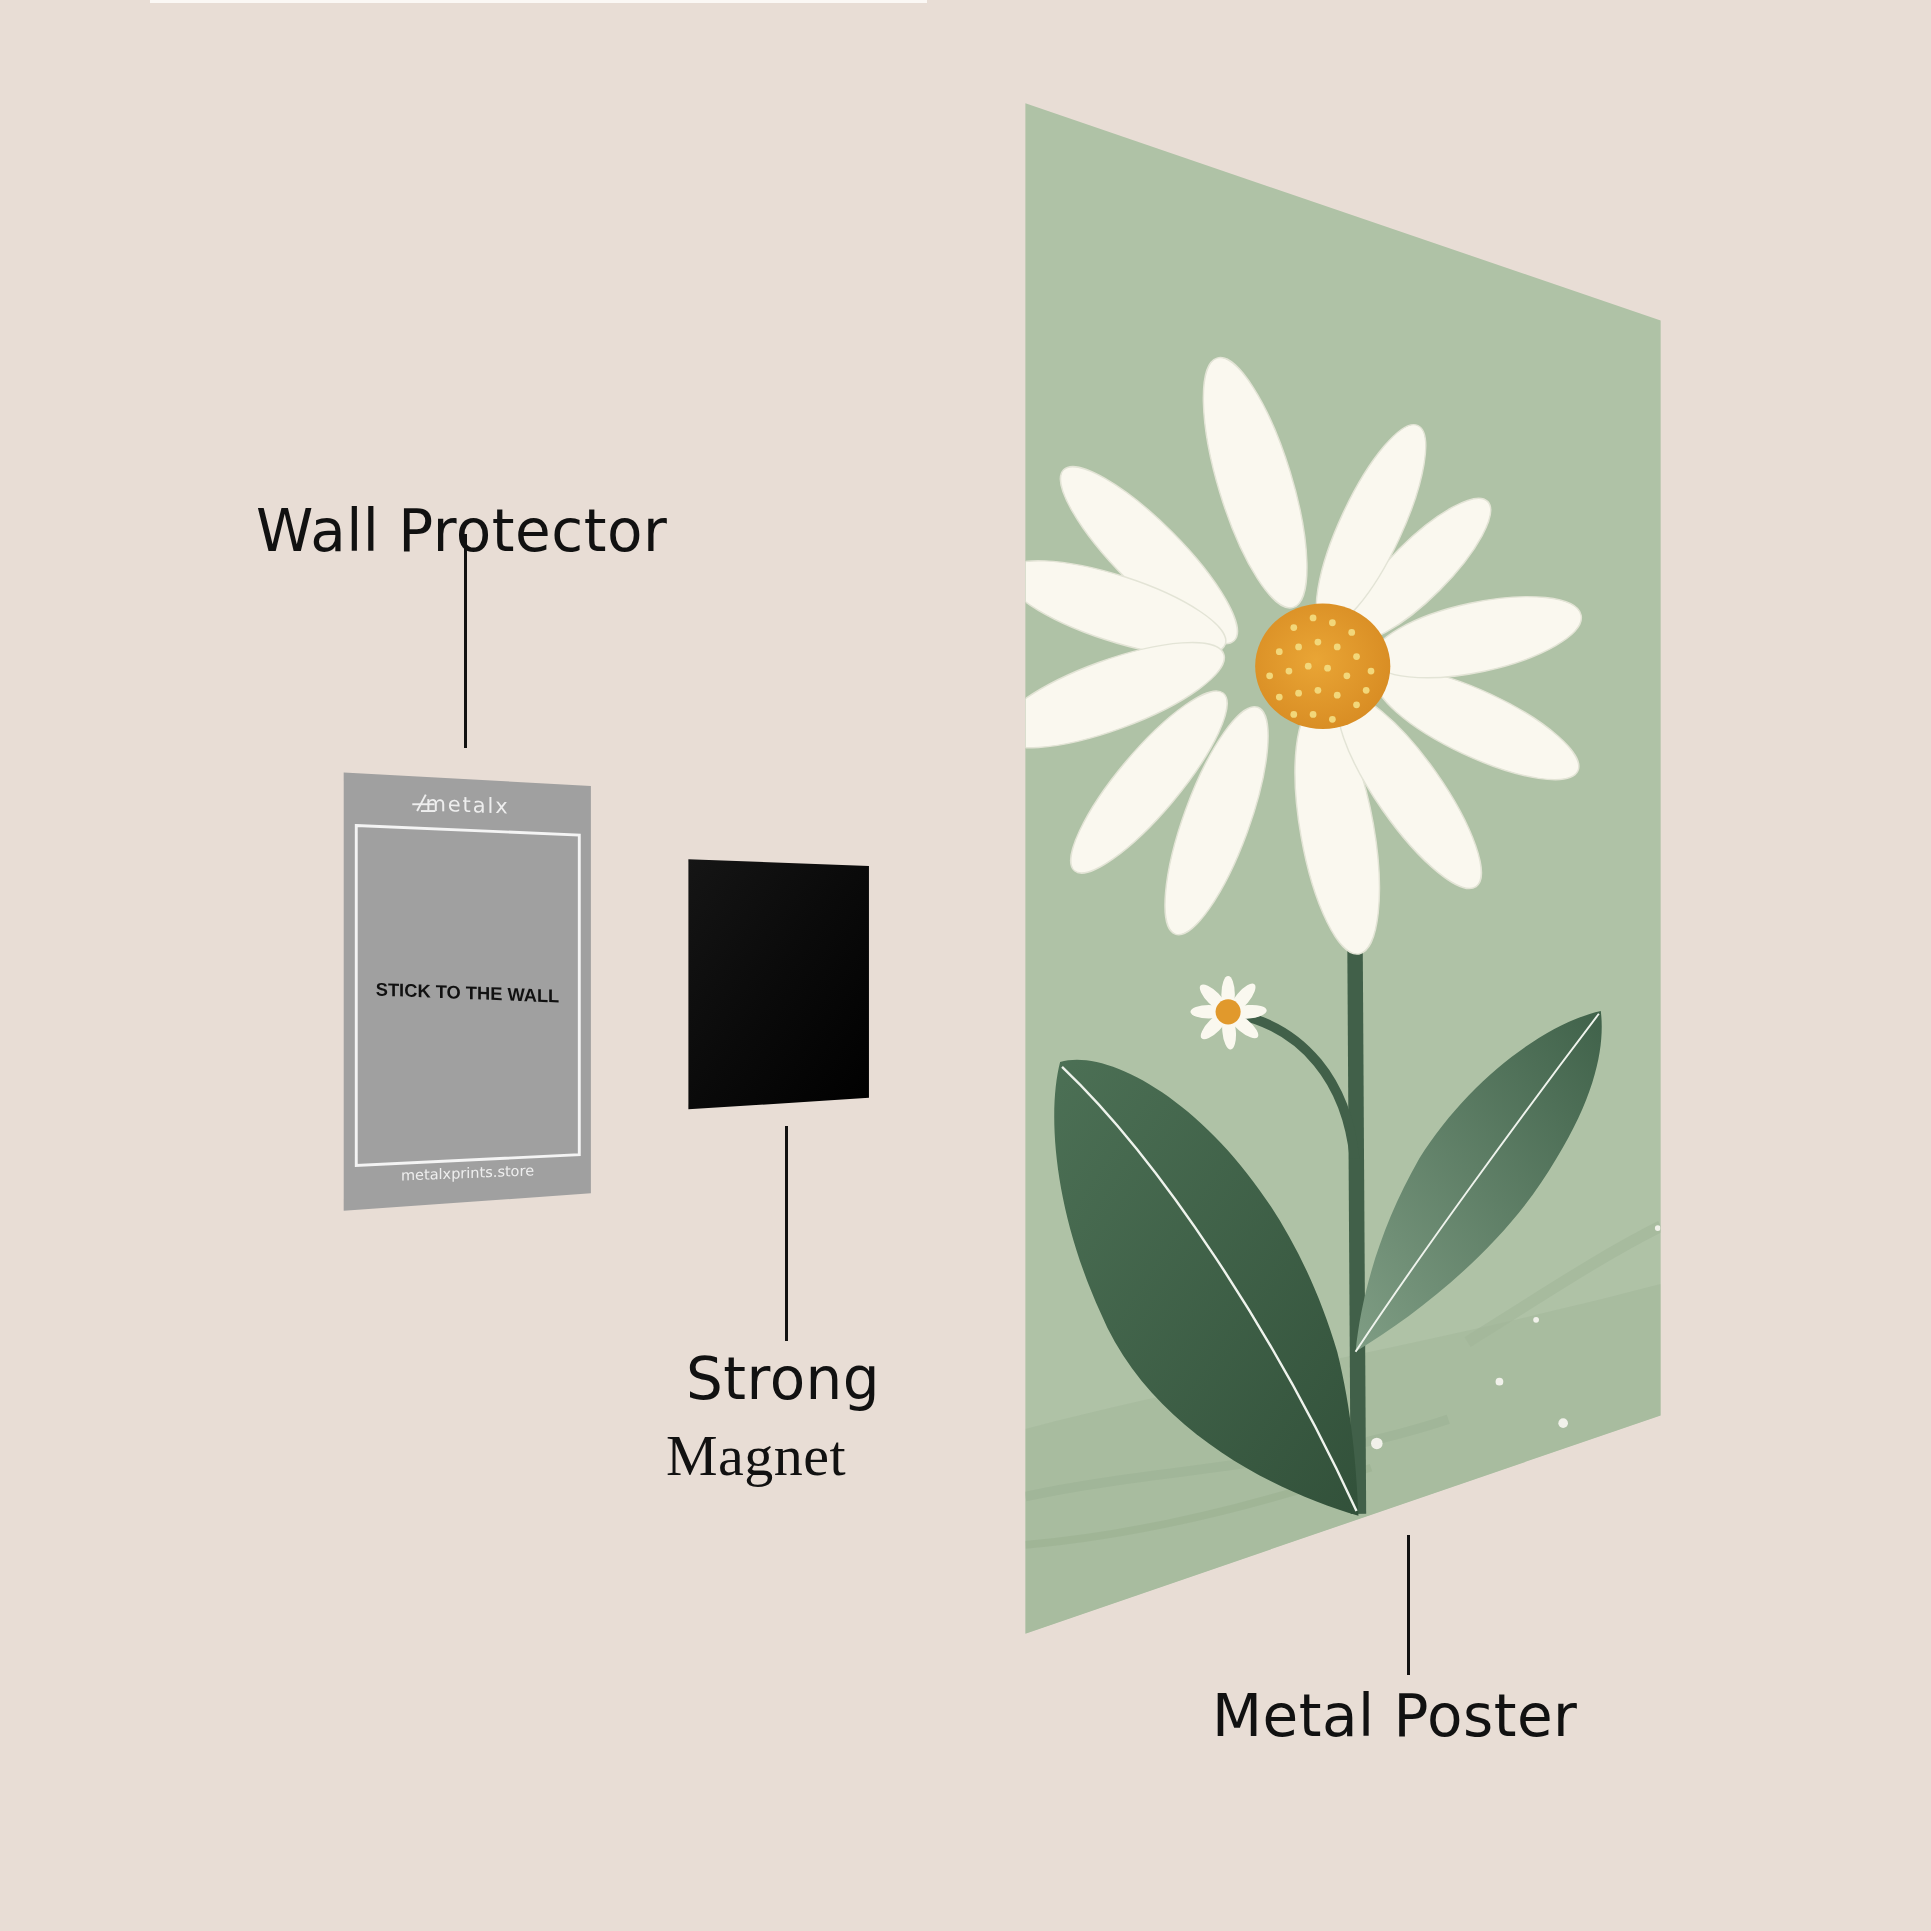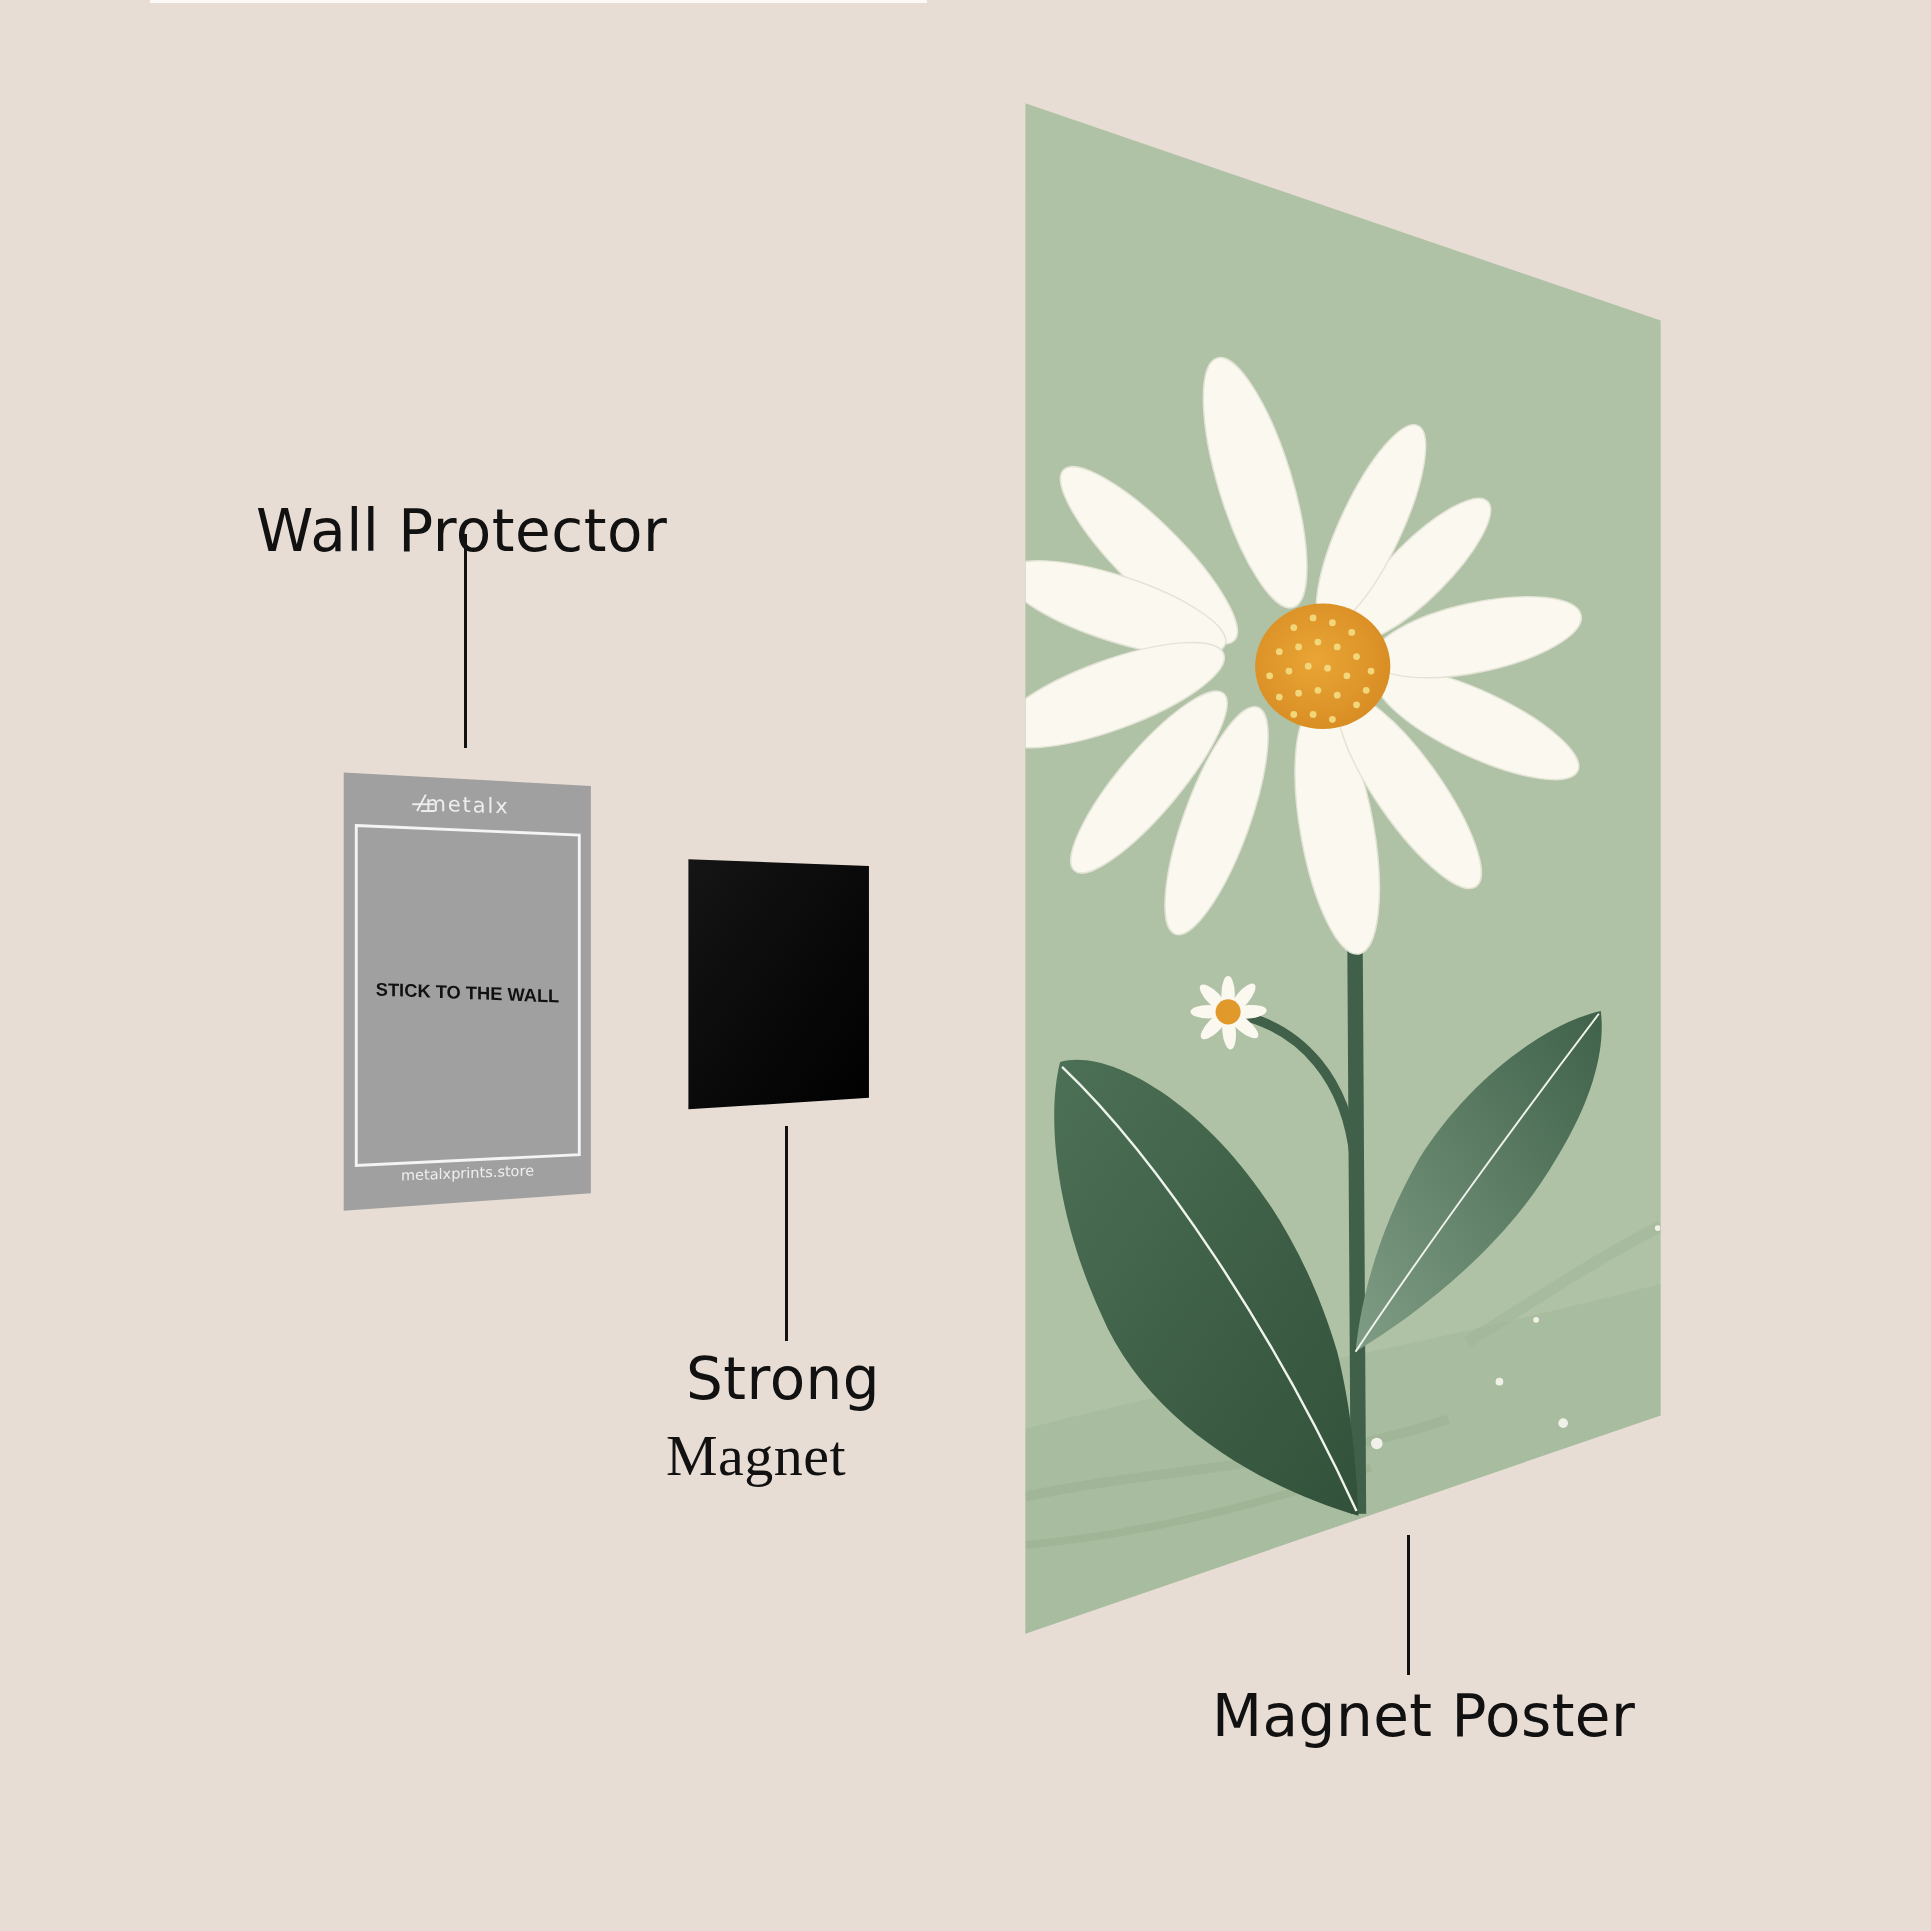--- a/index.html
+++ b/index.html
@@ -175,14 +175,14 @@
   <div class="protector-text logo">metalx</div>
   <div class="protector-text stick">STICK TO THE WALL</div>
   <div class="protector-text site">metalxprints.store</div>
 </div>
 
 <div class="leader" style="left:785px; top:1126px; height:215px;"></div>
 <div class="label" style="left:686px; top:1350px;">Strong</div>
 <div class="label" style="left:666px; top:1427px;font-family:Liberation Serif, serif;">Magnet</div>
 
 <div class="leader" style="left:1407px; top:1535px; height:140px;"></div>
-<div class="label" style="left:1212px; top:1687px;">Magnet Poster</div>
+<div class="label" style="left:1212px; top:1687px;">Metal Poster</div>
 
 
 </body></html>

